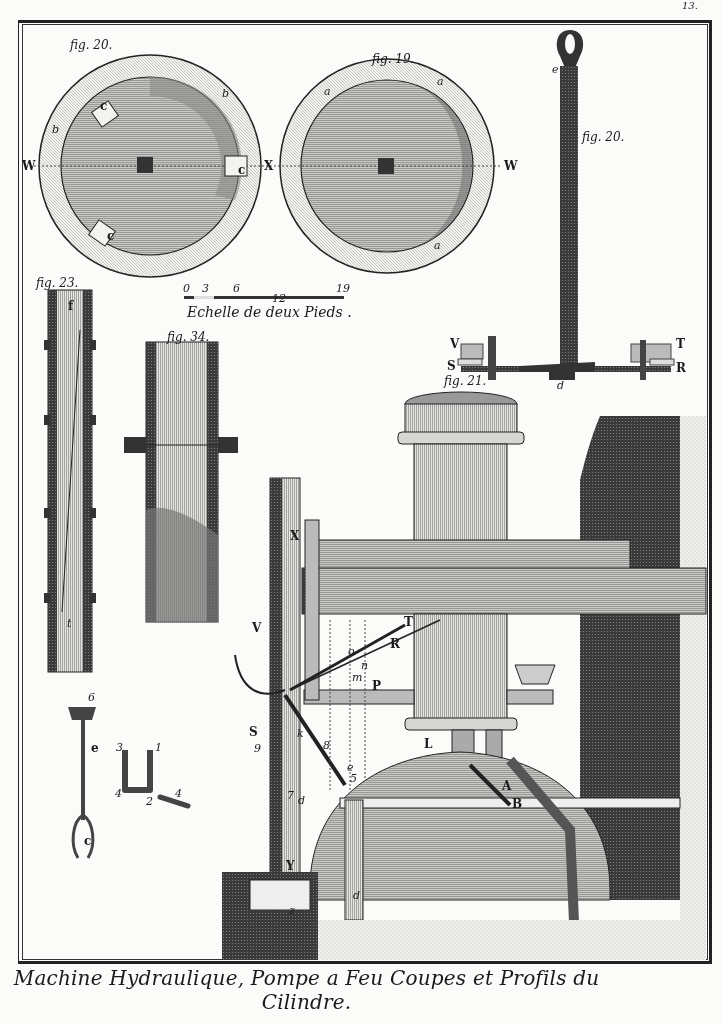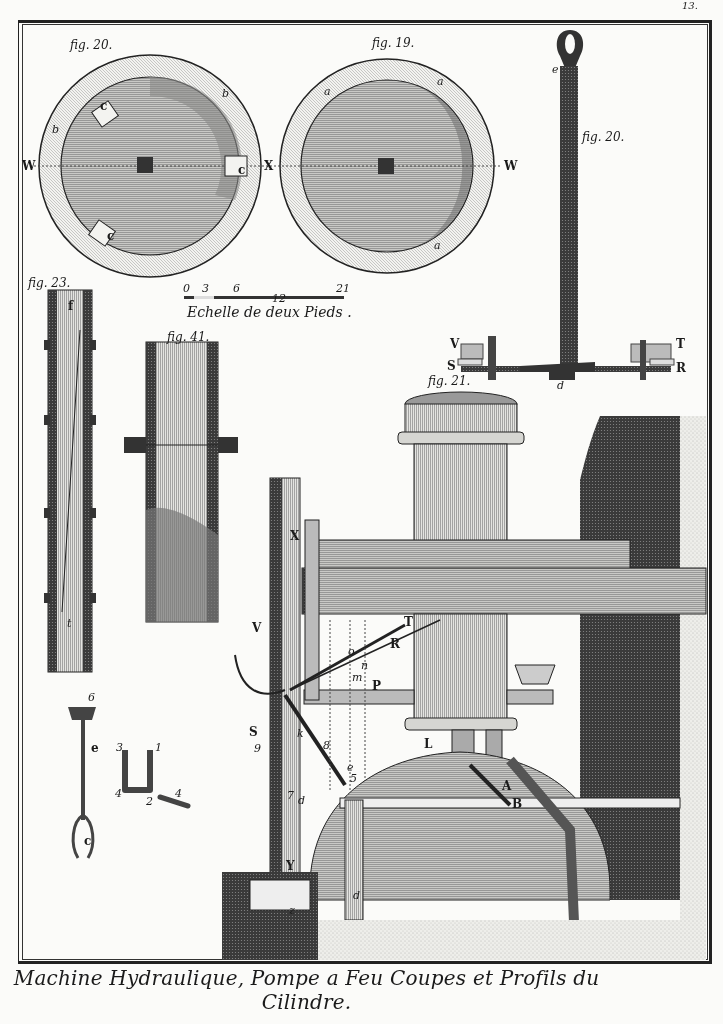--- a/index.html
+++ b/index.html
@@ -163,25 +163,25 @@
     <rect x="318" y="920" width="388" height="40" fill="url(#stipple)"></rect>
   </g>
 
   <g>
     <rect x="184" y="296" width="160" height="3" fill="#333"></rect>
     <rect x="194" y="296" width="20" height="3" fill="#ddd"></rect>
   </g>
 </svg>
 
 <div class="figlbl" style="left:70px;top:38px;">fig. 20.</div>
-<div class="figlbl" style="left:372px;top:36px;">fig. 19.</div>
+<div class="figlbl" style="left:372px;top:52px;">fig. 19.</div>
 <div class="figlbl" style="left:582px;top:130px;">fig. 20.</div>
-<div class="figlbl" style="left:28px;top:276px;text-align:center;">fig. 23.</div>
-<div class="figlbl" style="left:167px;top:330px;">fig. 41.</div>
-<div class="figlbl" style="left:428px;top:374px;">fig. 21.</div>
+<div class="figlbl" style="left:36px;top:276px;text-align:center;">fig. 23.</div>
+<div class="figlbl" style="left:167px;top:330px;">fig. 34.</div>
+<div class="figlbl" style="left:444px;top:374px;">fig. 21.</div>
 
 <div class="lbl" style="left:222px;top:88px;">b</div>
 <div class="lbl" style="left:52px;top:124px;">b</div>
 <div class="lbl cap" style="left:100px;top:100px;">c</div>
 <div class="lbl cap" style="left:238px;top:164px;">c</div>
 <div class="lbl cap" style="left:107px;top:230px;">c</div>
 <div class="lbl cap" style="left:22px;top:160px;">W</div>
 <div class="lbl cap" style="left:264px;top:160px;">X</div>
 
 <div class="lbl" style="left:324px;top:86px;">a</div>
@@ -228,16 +228,16 @@
 <div class="lbl" style="left:116px;top:742px;">3</div>
 <div class="lbl" style="left:155px;top:742px;">1</div>
 <div class="lbl" style="left:115px;top:788px;">4</div>
 <div class="lbl" style="left:146px;top:796px;">2</div>
 <div class="lbl" style="left:175px;top:788px;">4</div>
 
 <div class="scale-label" style="left:183px;top:282px;">0</div>
 <div class="scale-label" style="left:202px;top:282px;">3</div>
 <div class="scale-label" style="left:233px;top:282px;">6</div>
 <div class="scale-label" style="left:272px;top:292px;">12</div>
-<div class="scale-label" style="left:336px;top:282px;">21</div>
+<div class="scale-label" style="left:336px;top:282px;">19</div>
 <div class="scale-label" style="left:187px;top:304px;font-size:14px;">Echelle de deux Pieds .</div>
 
 <div class="caption">Machine Hydraulique, Pompe a Feu Coupes et Profils du Cilindre.</div>
 
 </body></html>

